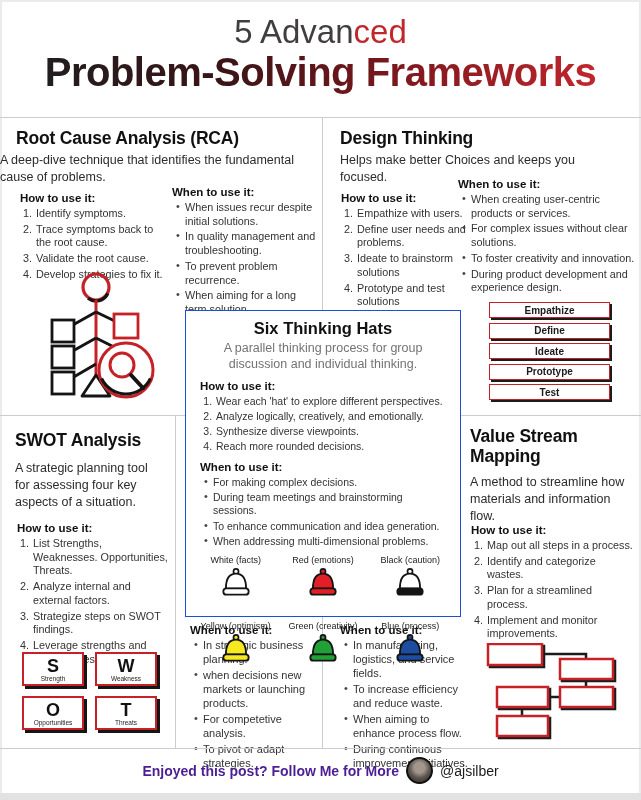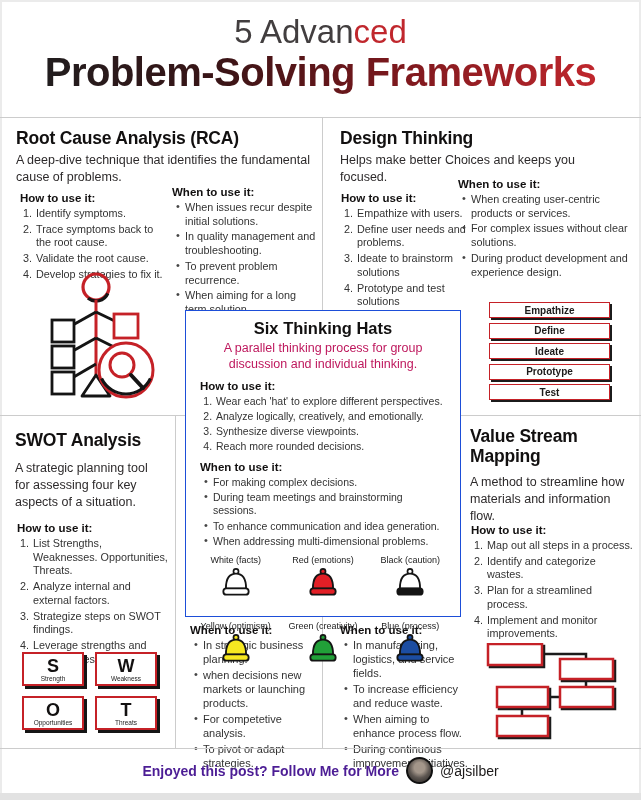--- a/index.html
+++ b/index.html
@@ -33,21 +33,21 @@
   
   .dt-steps{width:121px;}
   .dt-step{display:flex;align-items:center;justify-content:center;height:16px;margin-bottom:4.5px;
            border:1.5px solid var(--accent,#c52127);box-shadow:2px 2px 0 var(--shadow,#1b1b1b);
            background:#fff;font-weight:bold;font-size:10px;box-sizing:border-box;}
 
   
   .center-box{left:185px;top:310px;width:276px;height:307px;background:#fff;border:1px solid #1d4ed8;
               z-index:5;box-sizing:border-box;}
   .cb-title{font-weight:bold;font-size:16.5px;text-align:center;margin-top:8px;color:#121010;}
-  .cb-desc{font-size:12.5px;line-height:1.3;text-align:center;margin:2px 18px 0;color:#be185d;}
+  .cb-desc{font-size:12.5px;line-height:1.3;text-align:center;margin:2px 18px 0;color:#737373;}
   .cb-block{margin:7px 14px 0;text-align:left;}
   .cb-block ol.use,.cb-block ul.use{font-size:10.5px;}
   .hats-grid{display:grid;grid-template-columns:repeat(3,1fr);margin:7px 6px 0;row-gap:19px;}
   .hat-cell{text-align:center;}
   .hat-label{font-size:9px;color:#232323;margin-bottom:1px;}
 
   
   .swot-grid{display:grid;grid-template-columns:repeat(2,62px);gap:10px 11px;}
   .swot-box{width:62px;height:34px;border:2px solid var(--accent,#c52127);box-shadow:3px 3px 0 #151515;
             background:#fff;text-align:center;box-sizing:border-box;}
@@ -73,21 +73,21 @@
   <div class="divider" style="left:175px;top:415px;width:1px;height:333px"></div>
   <div class="divider" style="left:322px;top:415px;width:1px;height:333px"></div>
 
   <header class="abs header">
     <div class="title1"><span>5 Advan</span><span class="red">ced</span></div>
     <div><span class="title2">Problem-Solving Frameworks</span></div>
   </header>
 
   <section>
     <div class="abs sec-title" style="left:16px;top:128px">Root Cause Analysis (RCA)</div>
-    <div class="abs sec-desc" style="left:16px;top:152px;width:300px">A deep-dive technique that identifies the fundamental cause of problems.</div>
+    <div class="abs sec-desc" style="left:0;top:152px;width:300px">A deep-dive technique that identifies the fundamental cause of problems.</div>
     <div class="abs" style="left:20px;top:192px;width:150px">
       <div class="use-head">How to use it:</div>
       <ol class="use">
         <li>Identify symptoms.</li>
         <li>Trace symptoms back to the root cause.</li>
         <li>Validate the root cause.</li>
         <li>Develop strategies to fix it.</li>
       </ol>
     </div>
     <div class="abs" style="left:172px;top:186px;width:148px">
@@ -130,20 +130,21 @@
         <li>Define user needs and problems.</li>
         <li>Ideate to brainstorm solutions</li>
         <li>Prototype and test solutions</li>
       </ol>
     </div>
     <div class="abs" style="left:458px;top:178px;width:178px">
       <div class="use-head">When to use it:</div>
       <ul class="use">
         <li>When creating user-centric products or services.</li>
         <li>For complex issues without clear solutions.</li>
+        <li>To foster creativity and innovation.</li>
         <li>During product development and experience design.</li>
       </ul>
     </div>
     <div class="abs dt-steps" style="left:489px;top:302px">
       <div class="dt-step">Empathize</div>
       <div class="dt-step">Define</div>
       <div class="dt-step">Ideate</div>
       <div class="dt-step">Prototype</div>
       <div class="dt-step">Test</div>
     </div>

